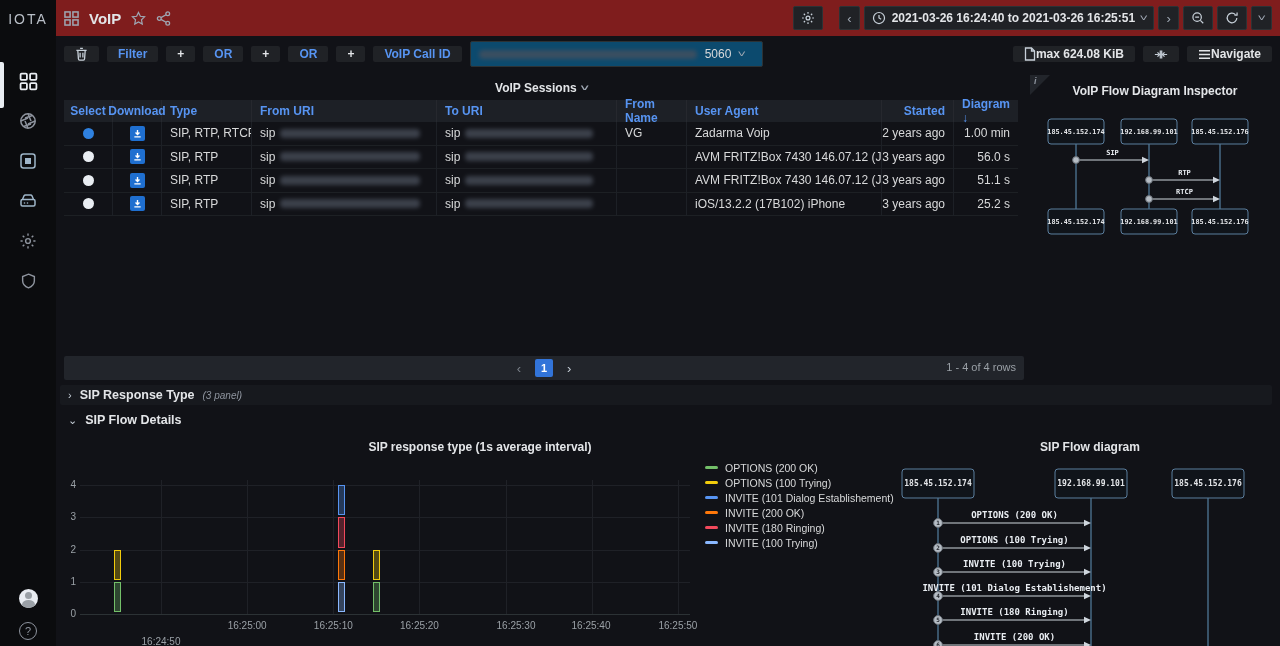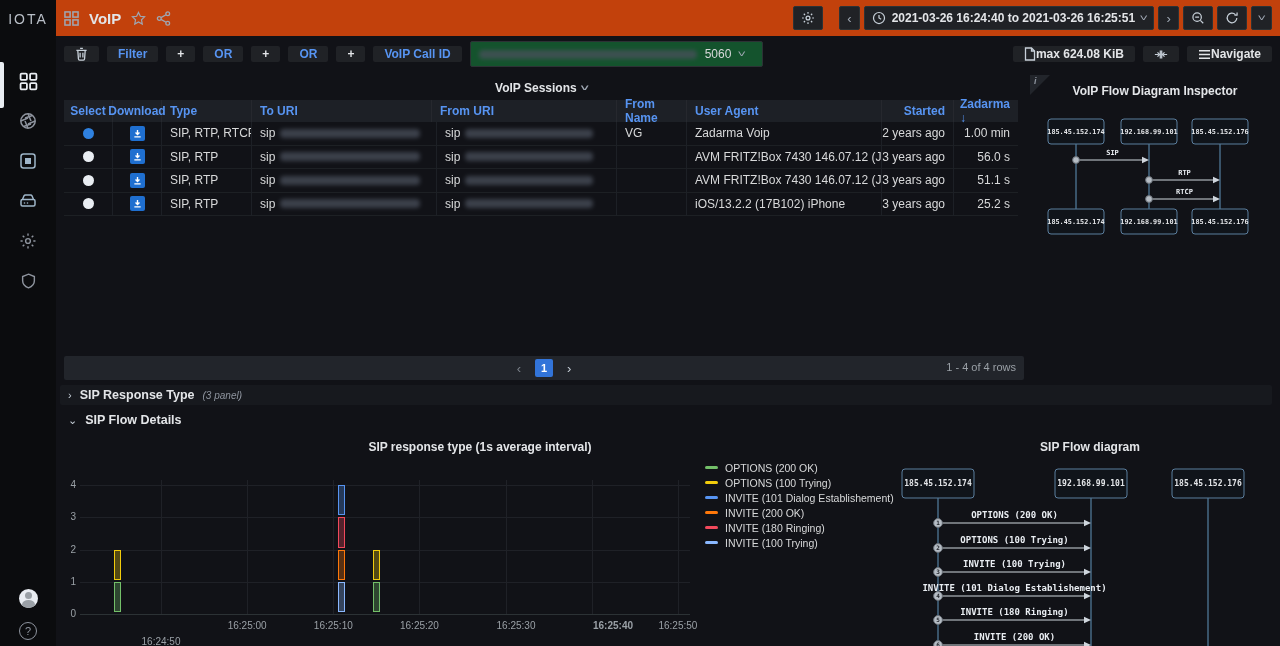--- a/index.html
+++ b/index.html
@@ -4,21 +4,21 @@
 <style>
   * { margin:0; padding:0; box-sizing:border-box; }
   html,body { width:1280px; height:646px; }
   body {
     position:relative; overflow:hidden;
     background:#111217; color:#d8d9da;
     font-family:"Liberation Sans", sans-serif; font-size:12px;
   }
 
   
-  .topbar { position:absolute; left:0; top:0; width:1280px; height:36px; background:#c2410c; display:flex; align-items:center; }
+  .topbar { position:absolute; left:0; top:0; width:1280px; height:36px; background:#7f1d1d; display:flex; align-items:center; }
   .title-group { position:absolute; left:64px; top:0; height:36px; display:flex; align-items:center; gap:10px; }
   .dash-title { color:#e3e5e8; font-size:15px; font-weight:bold; }
   .tb-icon { color:#9fa7b3; display:inline-flex; align-items:center; }
   .topbar-right { position:absolute; right:8px; top:6px; display:flex; align-items:center; gap:4px; }
   .tb-btn { height:24px; background:#202226; border:1px solid #2c3235; border-radius:2px;
             display:flex; align-items:center; gap:6px; padding:0 7px; color:#c7d0d9; cursor:pointer; }
   .tb-btn.gap { margin-right:12px; }
   .time-text { color:#e3e5e8; font-weight:bold; font-size:12px; white-space:nowrap; }
   .caret { color:#9fa7b3; font-size:9px; transform:scaleX(1.6); display:inline-block; }
   .chev { color:#9fa7b3; font-size:13px; }
@@ -35,21 +35,21 @@
   .avatar:before { content:""; position:absolute; left:6px; top:3px; width:7px; height:7px; border-radius:50%; background:#9aa0a6; }
   .avatar:after  { content:""; position:absolute; left:3px; top:11px; width:13px; height:9px; border-radius:50% 50% 0 0; background:#9aa0a6; }
   .help-circle { width:18px; height:18px; border-radius:50%; border:1.5px solid #8e949e; color:#8e949e; font-size:11px;
                  display:flex; align-items:center; justify-content:center; cursor:pointer; }
 
   
   .filterbar { position:absolute; left:64px; top:40px; right:8px; height:28px; display:flex; align-items:center; gap:8px; }
   .fb-btn { height:16px; background:#202226; border-radius:2px; display:flex; align-items:center; justify-content:center;
             padding:8px 11px; font-weight:bold; font-size:12px; color:#e3e5e8; cursor:pointer; white-space:nowrap; }
   .fb-btn.blue { color:#5794F2; }
-  .fb-input { height:26px; width:293px; background:#14532d; border:1px solid #2c3235; border-radius:2px;
+  .fb-input { height:26px; width:293px; background:#0c4a6e; border:1px solid #2c3235; border-radius:2px;
               display:flex; align-items:center; gap:8px; padding:0 8px; cursor:text; }
   .redact { height:9px; border-radius:4px; background:#4a505c; filter:blur(2px); opacity:.75; }
   .fb-spacer { flex:1; }
 
   
   .table-panel { position:absolute; left:64px; top:78px; width:954px; }
   .panel-title { text-align:center; color:#e3e5e8; font-weight:bold; font-size:12px; height:20px; display:flex; align-items:center; justify-content:center; gap:5px; }
   .thead { display:flex; background:#1d2026; height:22px; align-items:flex-start; margin-top:2px; }
   .th { color:#5794F2; font-weight:bold; font-size:12px; padding:0 8px; border-right:1px solid #26282e; height:22px; display:flex; align-items:center; }
   .trow { display:flex; height:23.5px; align-items:center; border-bottom:1px solid #1d2024; }
@@ -270,26 +270,26 @@
 
 <div class="table-panel">
   <div class="panel-title">
     <span>VoIP Sessions</span>
       <span class="caret">˅</span>
   </div>
   <div class="thead" id="thead">
       <div class="th c0">Select</div>
       <div class="th c1">Download</div>
       <div class="th c2">Type</div>
+      <div class="th c3">From URI</div>
       <div class="th c4">To URI</div>
-      <div class="th c3">From URI</div>
       <div class="th c5">From Name</div>
       <div class="th c6">User Agent</div>
       <div class="th c7" style="justify-content: flex-end;">Started</div>
-      <div class="th c8" style="justify-content: flex-end;">Zadarma ↓</div>
+      <div class="th c8" style="justify-content: flex-end;">Diagram ↓</div>
     </div>
   <div id="tbody">
       <div class="trow">
         <div class="td c0">
           <span class="radio sel"></span>
         </div>
         <div class="td c1">
           <span class="dl-btn">
             <svg width="9" height="9" viewBox="0 0 10 10" fill="none" stroke="#fff" stroke-width="1.5">
               <path d="M5 1v5M2.8 4L5 6.2 7.2 4M1.5 8.8h7"></path>
@@ -476,21 +476,21 @@
       <div class="xlab" style="left: 100.989px; top: 200px;">16:24:50</div>
       <div class="gridline-v" style="left: 187.147px; top: 44px; height: 134px;"></div>
       <div class="xlab" style="left: 187.147px; top: 184px;">16:25:00</div>
       <div class="gridline-v" style="left: 273.305px; top: 44px; height: 134px;"></div>
       <div class="xlab" style="left: 273.305px; top: 184px;">16:25:10</div>
       <div class="gridline-v" style="left: 359.463px; top: 44px; height: 134px;"></div>
       <div class="xlab" style="left: 359.463px; top: 184px;">16:25:20</div>
       <div class="gridline-v" style="left: 445.621px; top: 44px; height: 134px;"></div>
       <div class="xlab" style="left: 456px; top: 184px;">16:25:30</div>
       <div class="gridline-v" style="left: 531.78px; top: 44px; height: 134px;"></div>
-      <div class="xlab" style="left: 553px; top: 184px; font-weight: bold;">16:25:40</div>
+      <div class="xlab" style="left: 531px; top: 184px;">16:25:40</div>
       <div class="gridline-v" style="left: 617.938px; top: 44px; height: 134px;"></div>
       <div class="xlab" style="left: 617.938px; top: 184px;">16:25:50</div>
       <div class="bar-seg" style="left: 54.4096px; top: 145.75px; height: 30.25px; border-color: rgb(115, 191, 105); background: rgba(115, 191, 105, 0.3);"></div>
       <div class="bar-seg" style="left: 54.4096px; top: 113.5px; height: 30.25px; border-color: rgb(242, 204, 12); background: rgba(242, 204, 12, 0.3);"></div>
       <div class="bar-seg" style="left: 278.421px; top: 145.75px; height: 30.25px; border-color: rgb(138, 184, 255); background: rgba(138, 184, 255, 0.3);"></div>
       <div class="bar-seg" style="left: 278.421px; top: 113.5px; height: 30.25px; border-color: rgb(255, 120, 10); background: rgba(255, 120, 10, 0.3);"></div>
       <div class="bar-seg" style="left: 278.421px; top: 81.25px; height: 30.25px; border-color: rgb(242, 73, 92); background: rgba(242, 73, 92, 0.3);"></div>
       <div class="bar-seg" style="left: 278.421px; top: 49px; height: 30.25px; border-color: rgb(87, 148, 242); background: rgba(87, 148, 242, 0.3);"></div>
       <div class="bar-seg" style="left: 312.884px; top: 145.75px; height: 30.25px; border-color: rgb(115, 191, 105); background: rgba(115, 191, 105, 0.3);"></div>
       <div class="bar-seg" style="left: 312.884px; top: 113.5px; height: 30.25px; border-color: rgb(242, 204, 12); background: rgba(242, 204, 12, 0.3);"></div>

